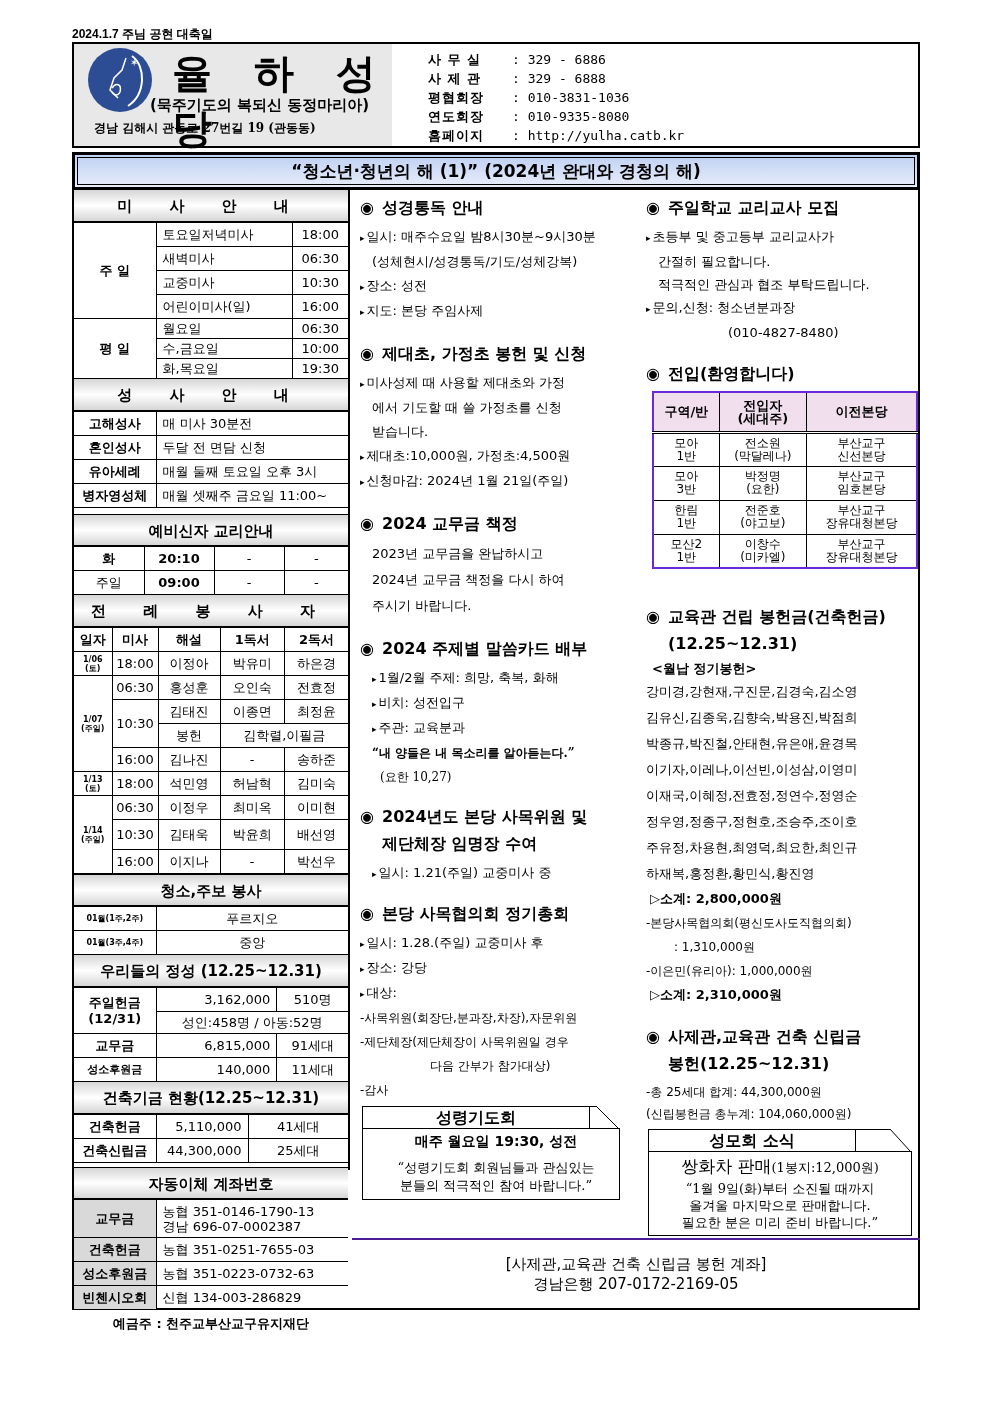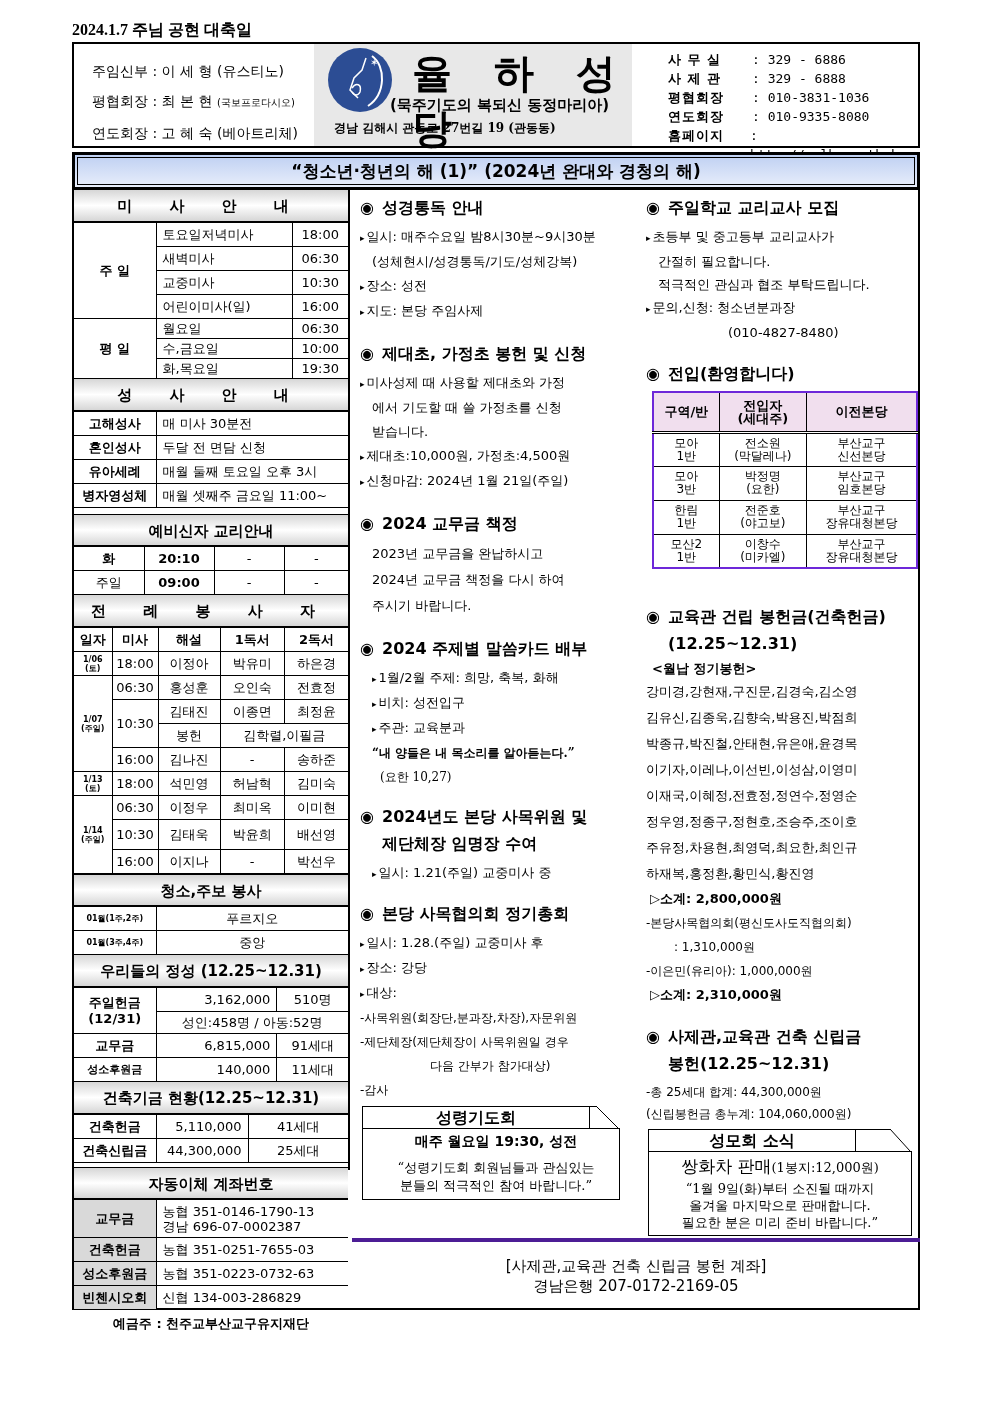--- a/index.html
+++ b/index.html
@@ -1,17 +1,17 @@
 <!DOCTYPE html>
 <html><head>
 <meta charset="utf-8">
 <style>
   * { box-sizing: border-box; margin: 0; padding: 0; }
   body { width: 992px; height: 1403px; background: #fff; font-family: "DejaVu Sans", sans-serif; color: #000; position: relative; }
-  .topdate { position: absolute; left: 72px; top: 20px; font-size: 16px; font-weight: bold; font-family: Liberation Serif, serif; }
+  .topdate { position: absolute; left: 72px; top: 26px; font-size: 12px; font-weight: bold; font-family: Liberation Sans, sans-serif; }
   .header { position: absolute; left: 72px; top: 42px; width: 848px; height: 106px; border: 2px solid #000; display: flex; }
   .hdr-left { width: 240px; padding: 12px 0 0 18px; font-size: 14px; line-height: 30px; }
   .hdr-left .small { font-size: 10px; }
   .hdr-mid { width: 318px; background: #e8e8e8; position: relative; }
   .logo { position: absolute; left: 14px; top: 4px; width: 64px; height: 64px; border-radius: 50%; background: #2c4d94; }
   .logo svg { width: 64px; height: 64px; }
   .church-name { position: absolute; left: 98px; top: 2px; font-size: 40px; font-weight: bold; letter-spacing: 14px; }
   .church-sub { position: absolute; left: 76px; top: 52px; font-size: 15px; font-weight: bold; }
   .church-addr { position: absolute; left: 20px; top: 76px; font-size: 12px; font-weight: bold; font-family: "DejaVu Serif", serif; }
   .hdr-right { flex: 1; padding: 6px 0 0 36px; font-size: 13px; line-height: 19px; font-weight: bold; }
@@ -40,33 +40,28 @@
   .art h3 .bullet { width: 22px; display: inline-block; font-weight: normal; flex: 0 0 22px; }
   .art p { font-size: 13px; line-height: 24px; }
   .art p .tri { font-size: 9px; margin-right: 2px; }
   .ind { padding-left: 12px; }
   .transfer table { width: 266px; margin-left: 6px; border: 2px solid #6d28d9; }
   .transfer td, .transfer th { border: 1px solid #000; font-size: 12px; line-height: 13px; height: 34px; }
   .transfer th { background: #f1dfee; font-size: 13px; height: 40px; border-bottom: 3px double #000; }
   .box { border: 1px solid #000; position: relative; }
   .tab-head { position: relative; height: 22px; }
   .tab-head .lbl { position: absolute; left: 0; top: 0; height: 22px; border: 1px solid #000; border-bottom: none; text-align: center; font-weight: bold; font-size: 16px; line-height: 22px; background:#fff; }
-  .bottom-acct { position: absolute; left: 278px; top: 1048px; width: 568px; height: 70px; border-top: 4px solid #4c1d95; text-align: center; font-size: 15px; line-height: 20px; padding-top: 14px; }
+  .bottom-acct { position: absolute; left: 278px; top: 1048px; width: 568px; height: 70px; border-top: 2px solid #4c1d95; text-align: center; font-size: 15px; line-height: 20px; padding-top: 14px; }
 </style>
 </head>
 <body>
 
 <div class="topdate">2024.1.7 주님 공현 대축일</div>
 
 <div class="header">
-  <div class="hdr-left">
-    <div><span>주임신부 : 이 세 형</span> <span>(유스티노)</span></div>
-    <div><span>평협회장 : 최 본 현</span> <span class="small">(국보프로다시오)</span></div>
-    <div><span>연도회장 : 고 혜 숙</span> <span>(베아트리체)</span></div>
-  </div>
   <div class="hdr-mid">
     <div class="logo">
       <svg viewBox="0 0 64 64">
           <path d="M44 8 C58 18 58 46 40 58" stroke="#fff" stroke-width="2" fill="none"></path>
           <path d="M38 10 L34 22 L26 30 L22 42 L30 50" stroke="#fff" stroke-width="1.5" fill="none"></path>
           <path d="M24 40 C28 34 34 36 32 44 C30 48 26 48 24 44" stroke="#fff" stroke-width="1.5" fill="none"></path>
           <text x="42" y="18" fill="#fff" font-size="10">✶</text>
         </svg>
     </div>
     <div class="church-name">율 하 성 당</div>

